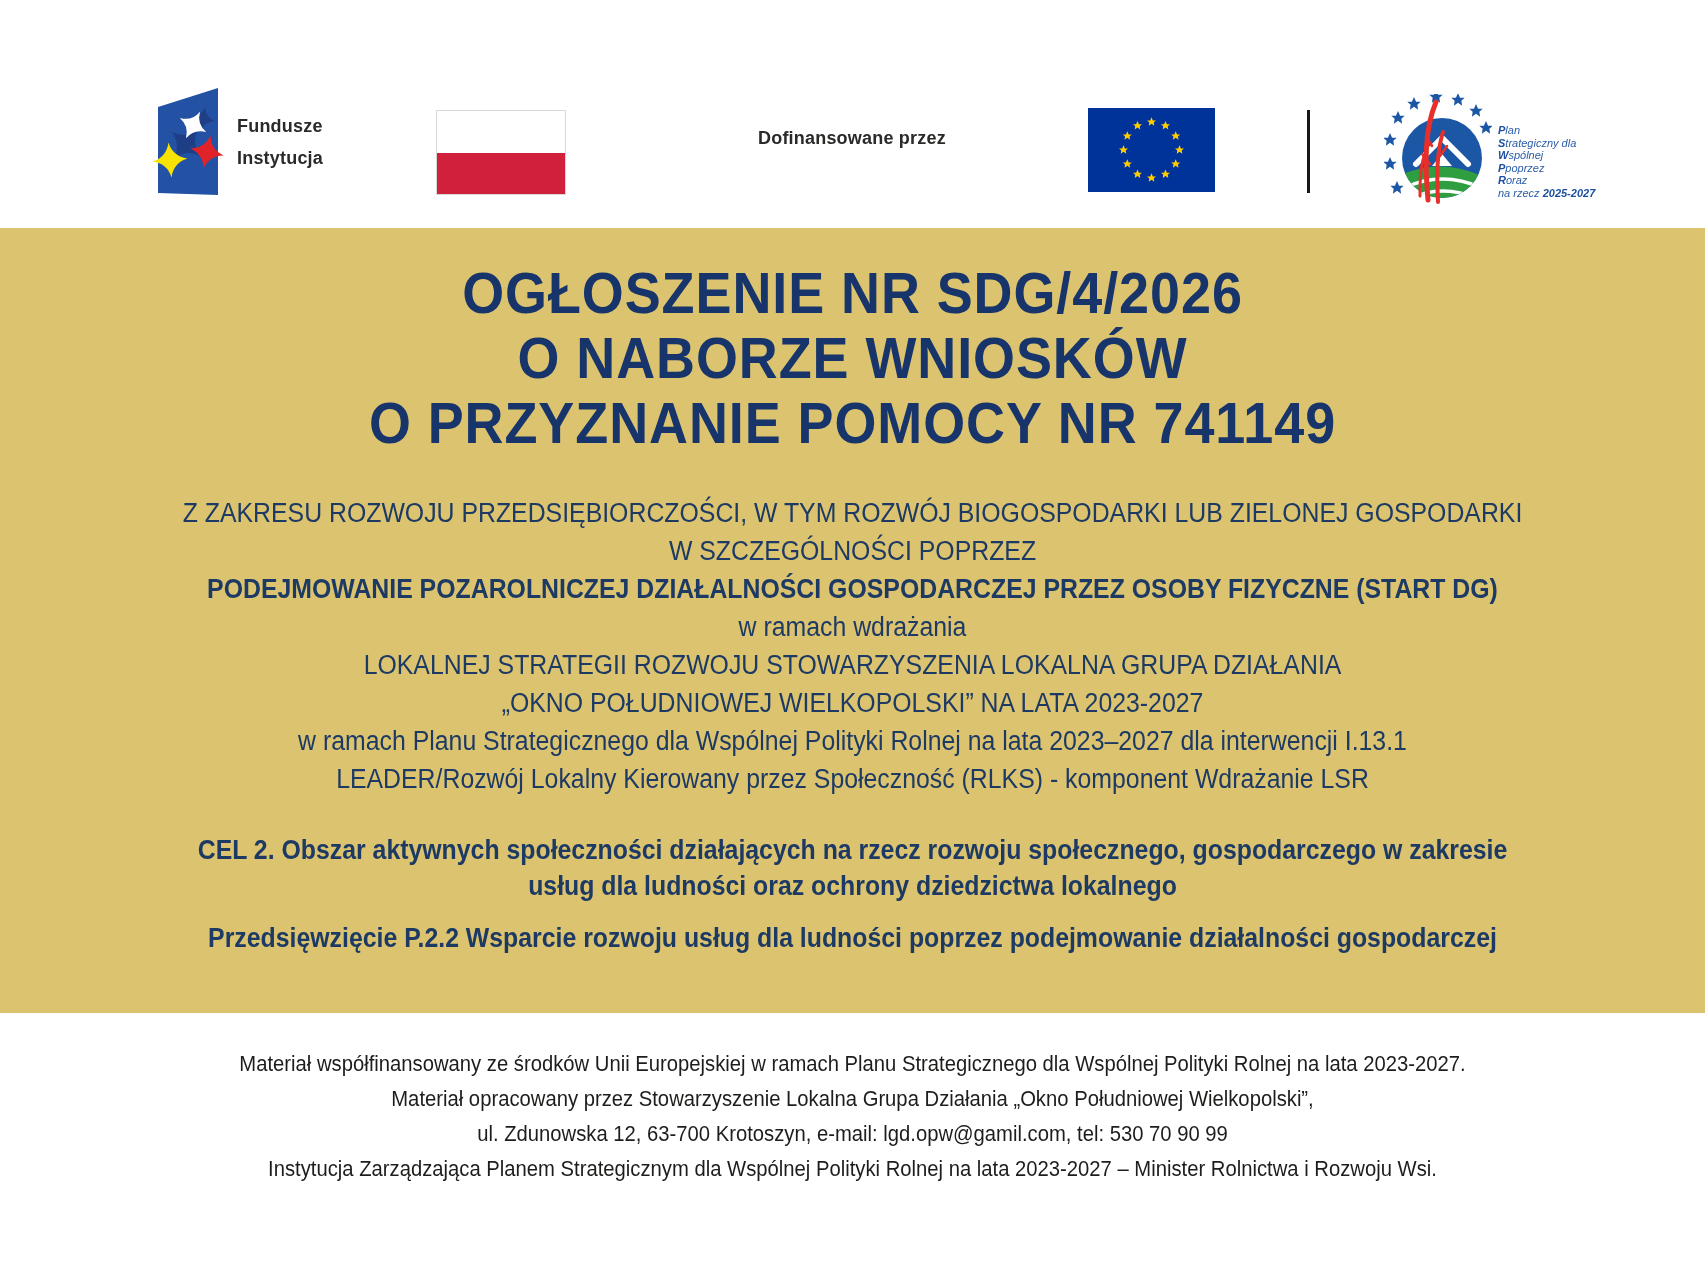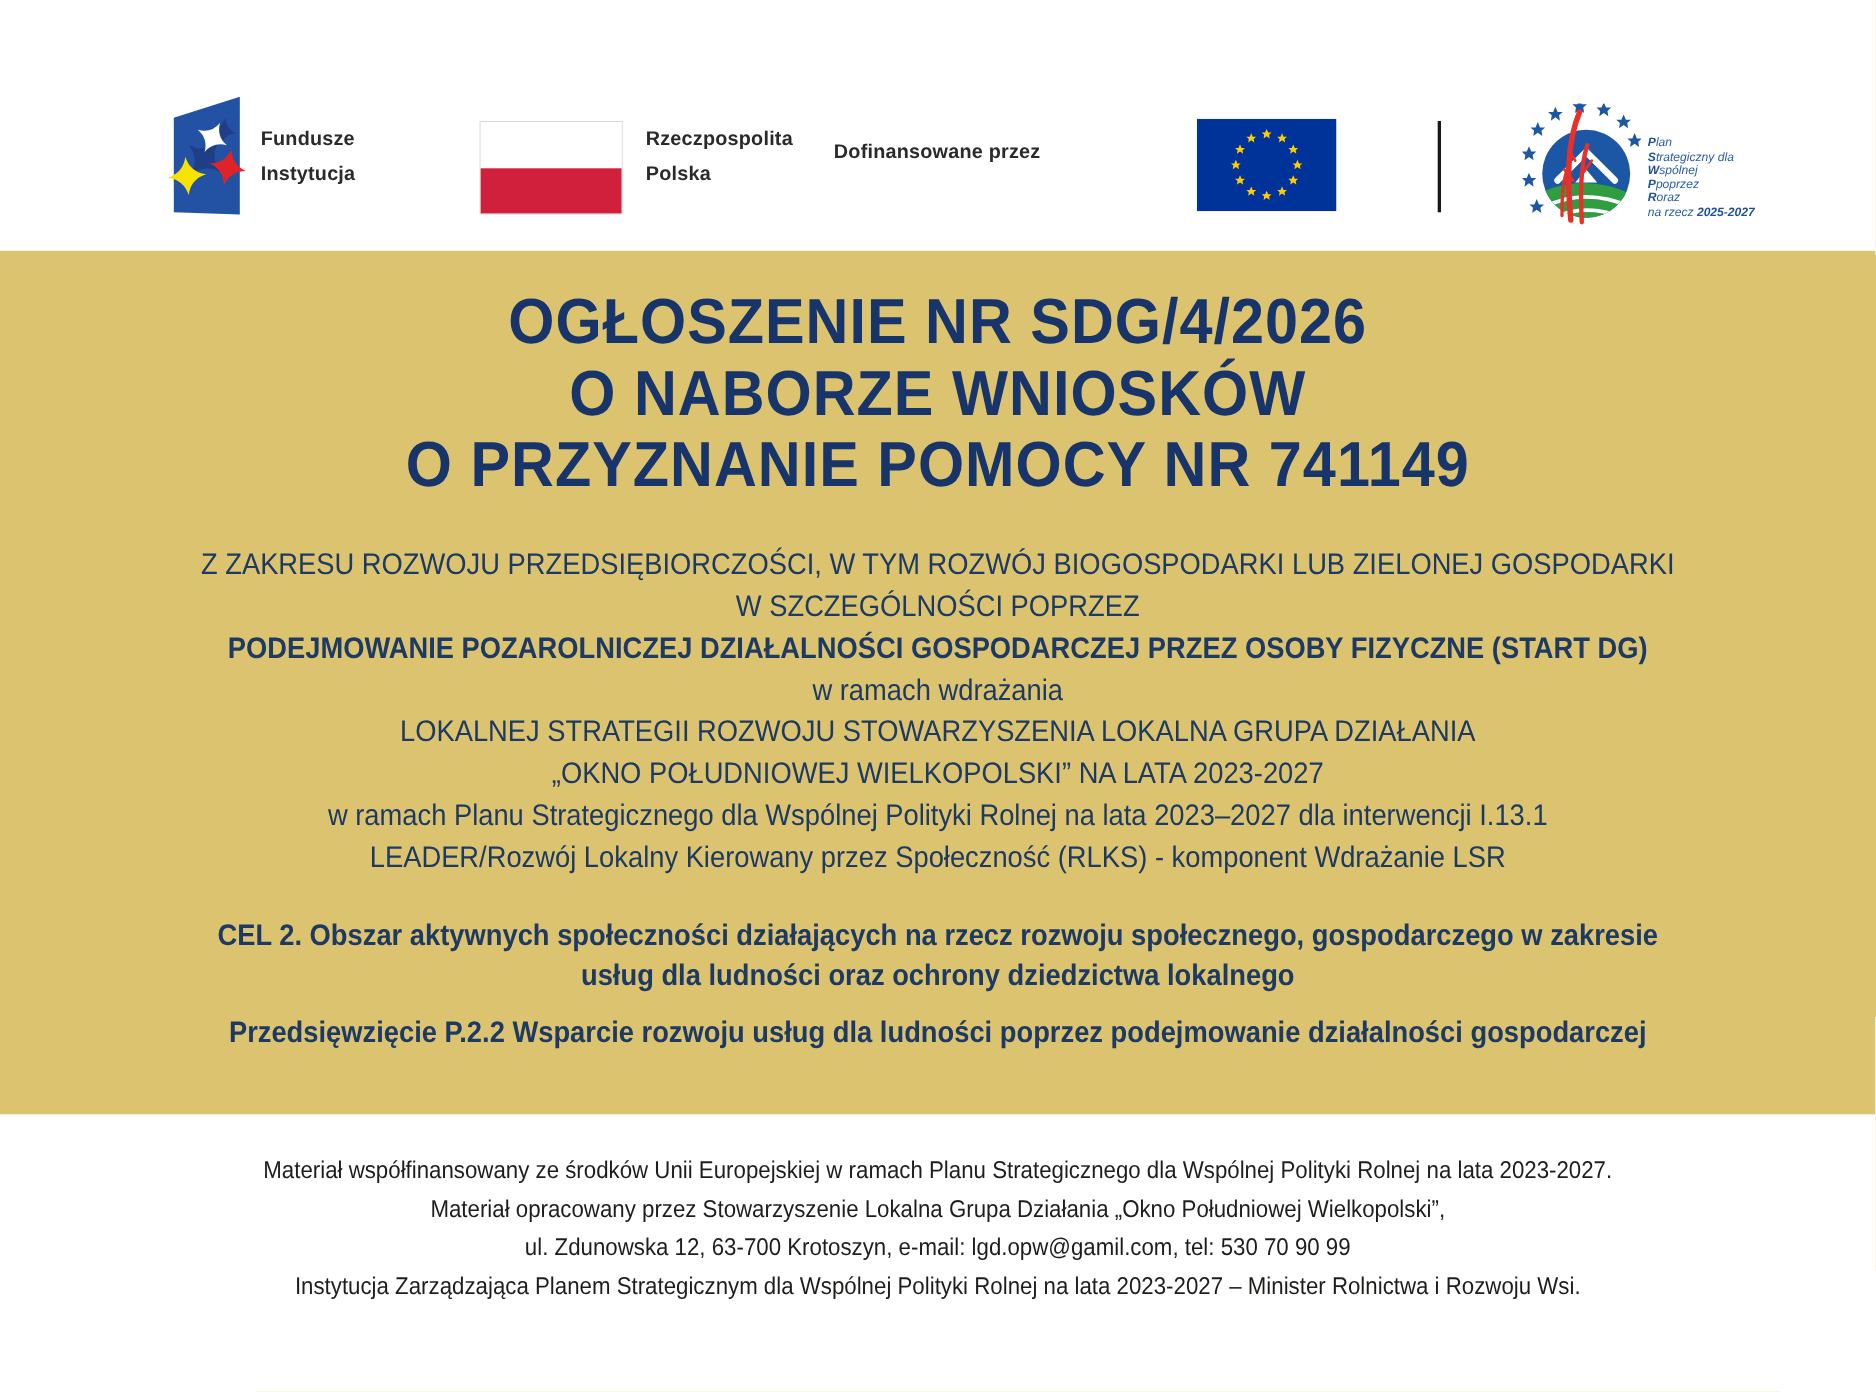--- a/index.html
+++ b/index.html
@@ -77,24 +77,20 @@
   <div class="hdr-abs logo-text fe-text">
     <div>Fundusze</div>
     <div>Instytucja</div>
   </div>
 
   <div class="hdr-abs pl-flag">
     <div class="half-white"></div>
     <div class="half-red"></div>
   </div>
 
-  <div class="hdr-abs logo-text pl-text">
-    <div>Rzeczpospolita</div>
-    <div>Polska</div>
-  </div>
 
   <div class="hdr-abs logo-text eu-caption">
     <div>Dofinansowane przez</div>
   </div>
 
   <svg class="hdr-abs eu-flag" style="left:1088px; top:108px;" width="127" height="84" viewBox="0 0 127 84">
     <defs>
       <path id="eustar" d="M0,-4.7 L1.38,-1.45 L4.47,-1.45 L2.24,0.55 L2.76,3.8 L0,1.8 L-2.76,3.8 L-2.24,0.55 L-4.47,-1.45 L-1.38,-1.45 Z" fill="#ffcc00"></path>
     </defs>
     <rect width="127" height="84" fill="#003399"></rect>

